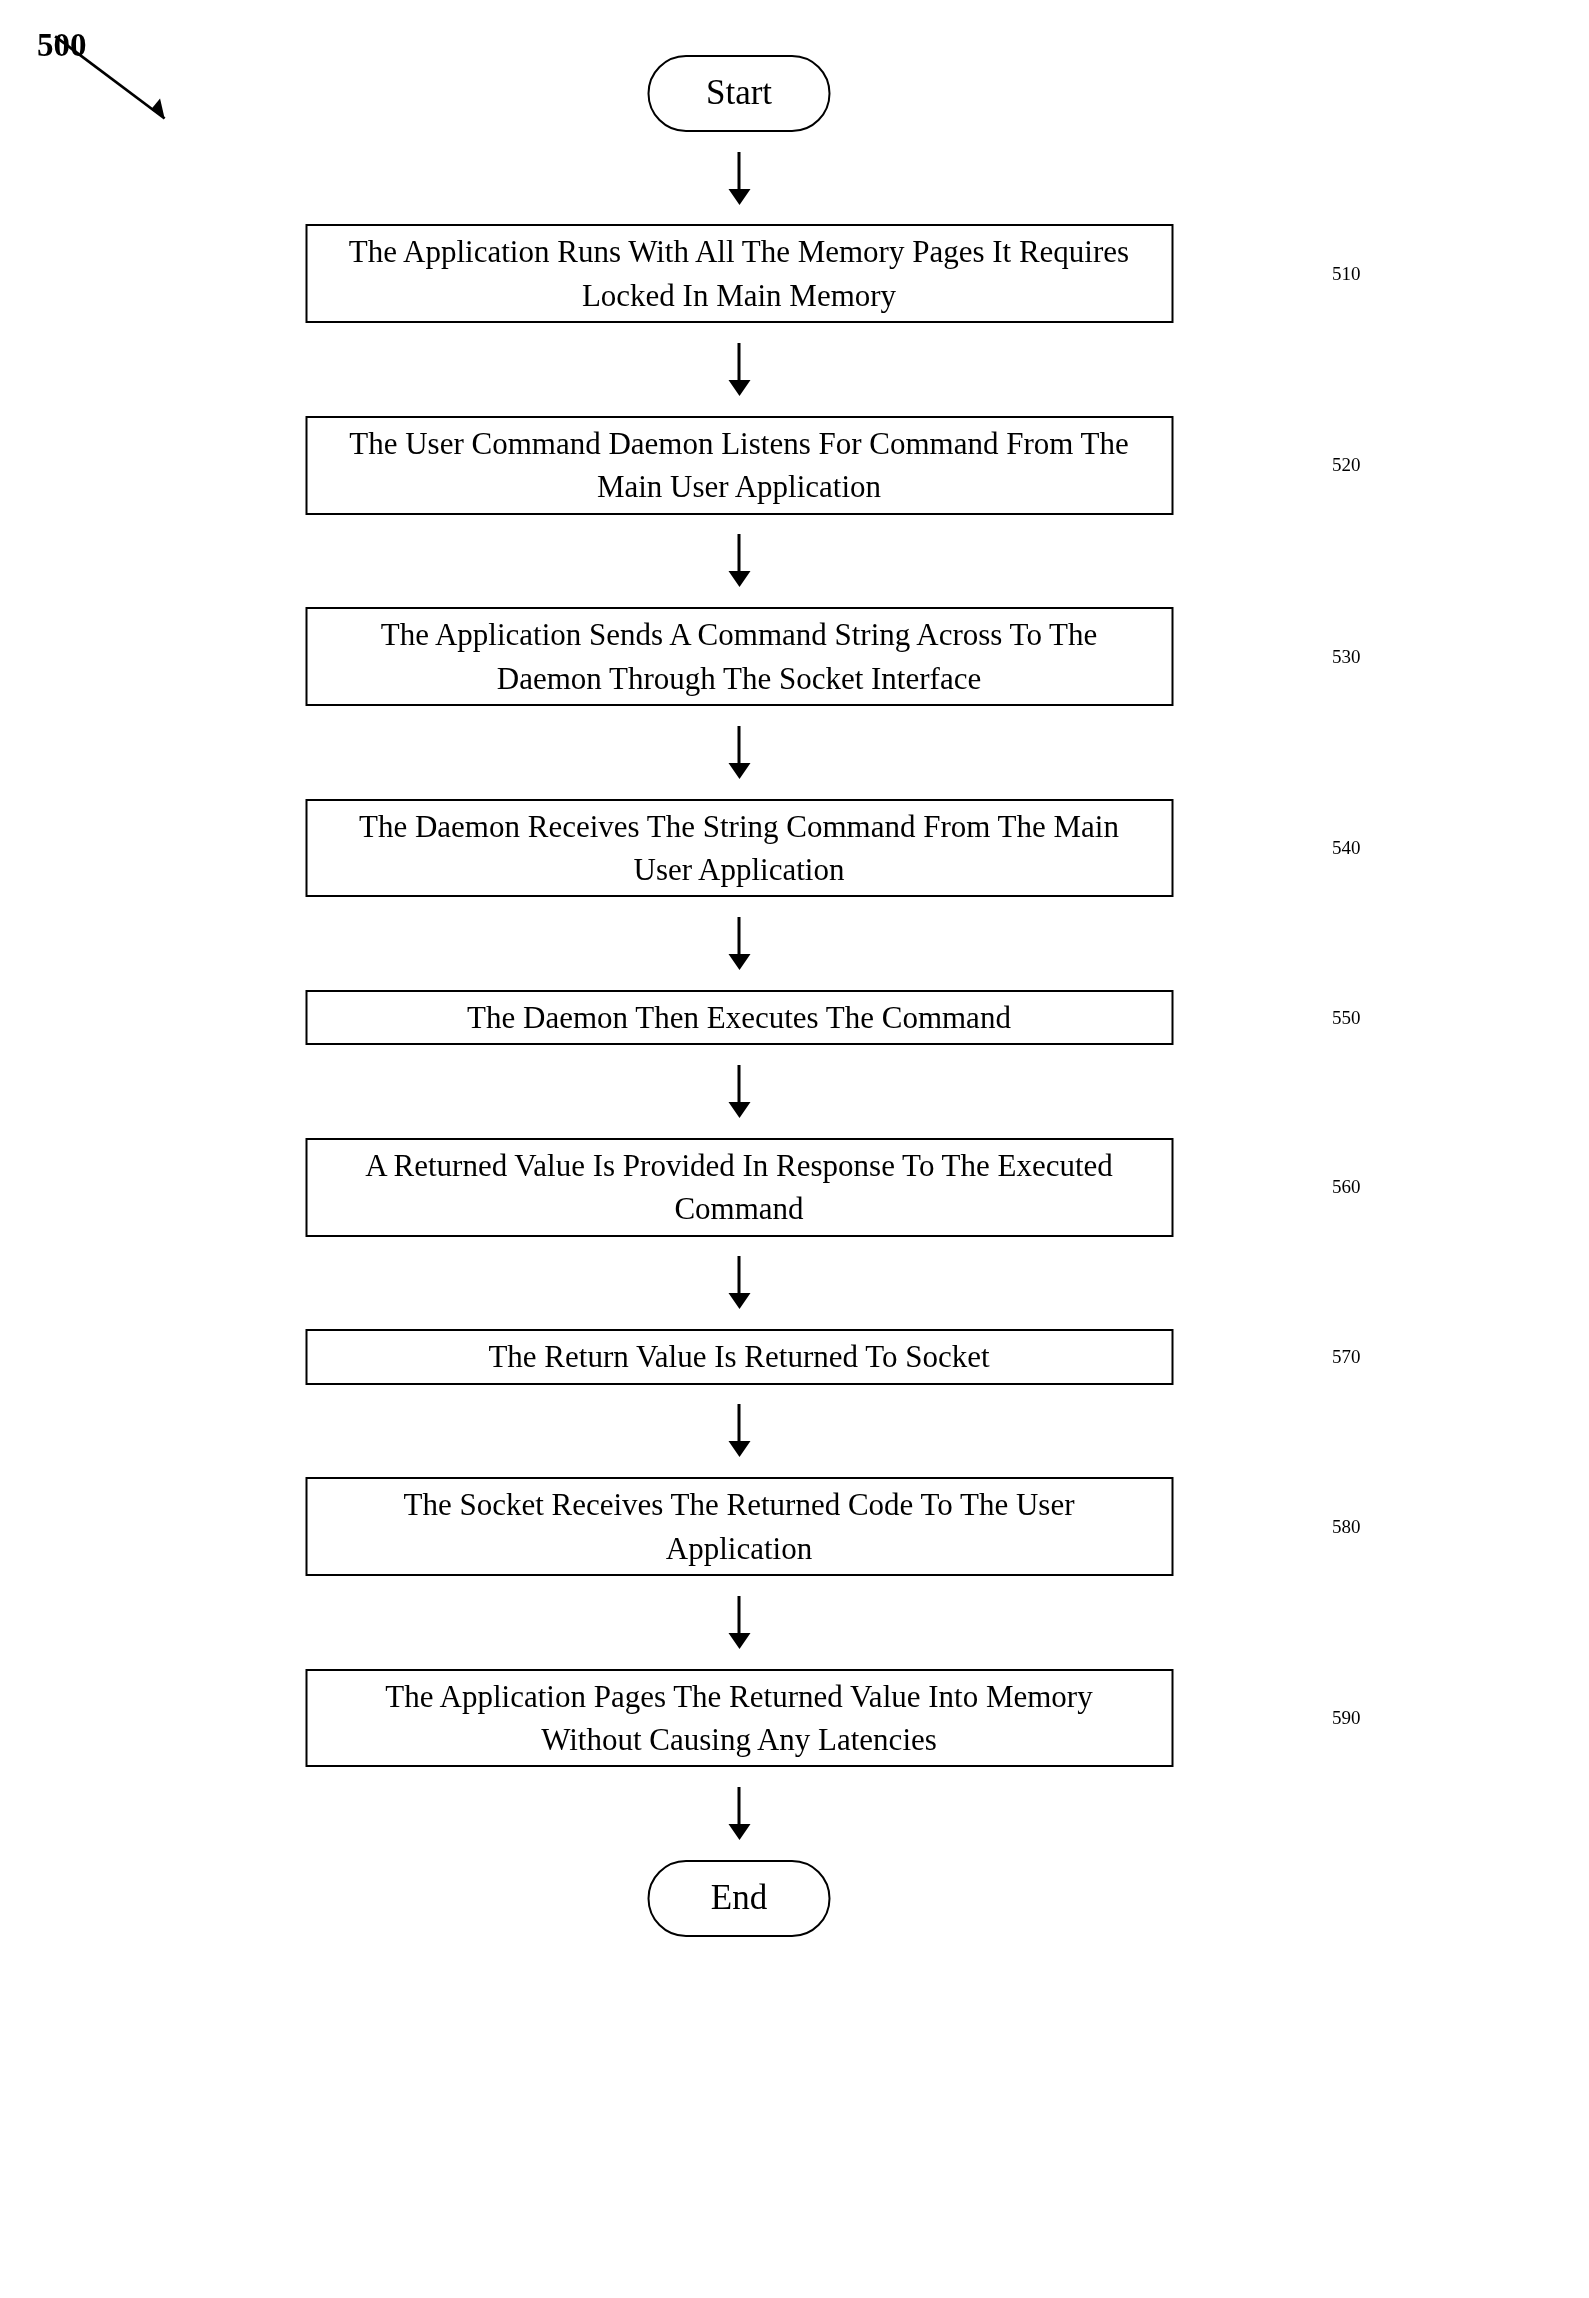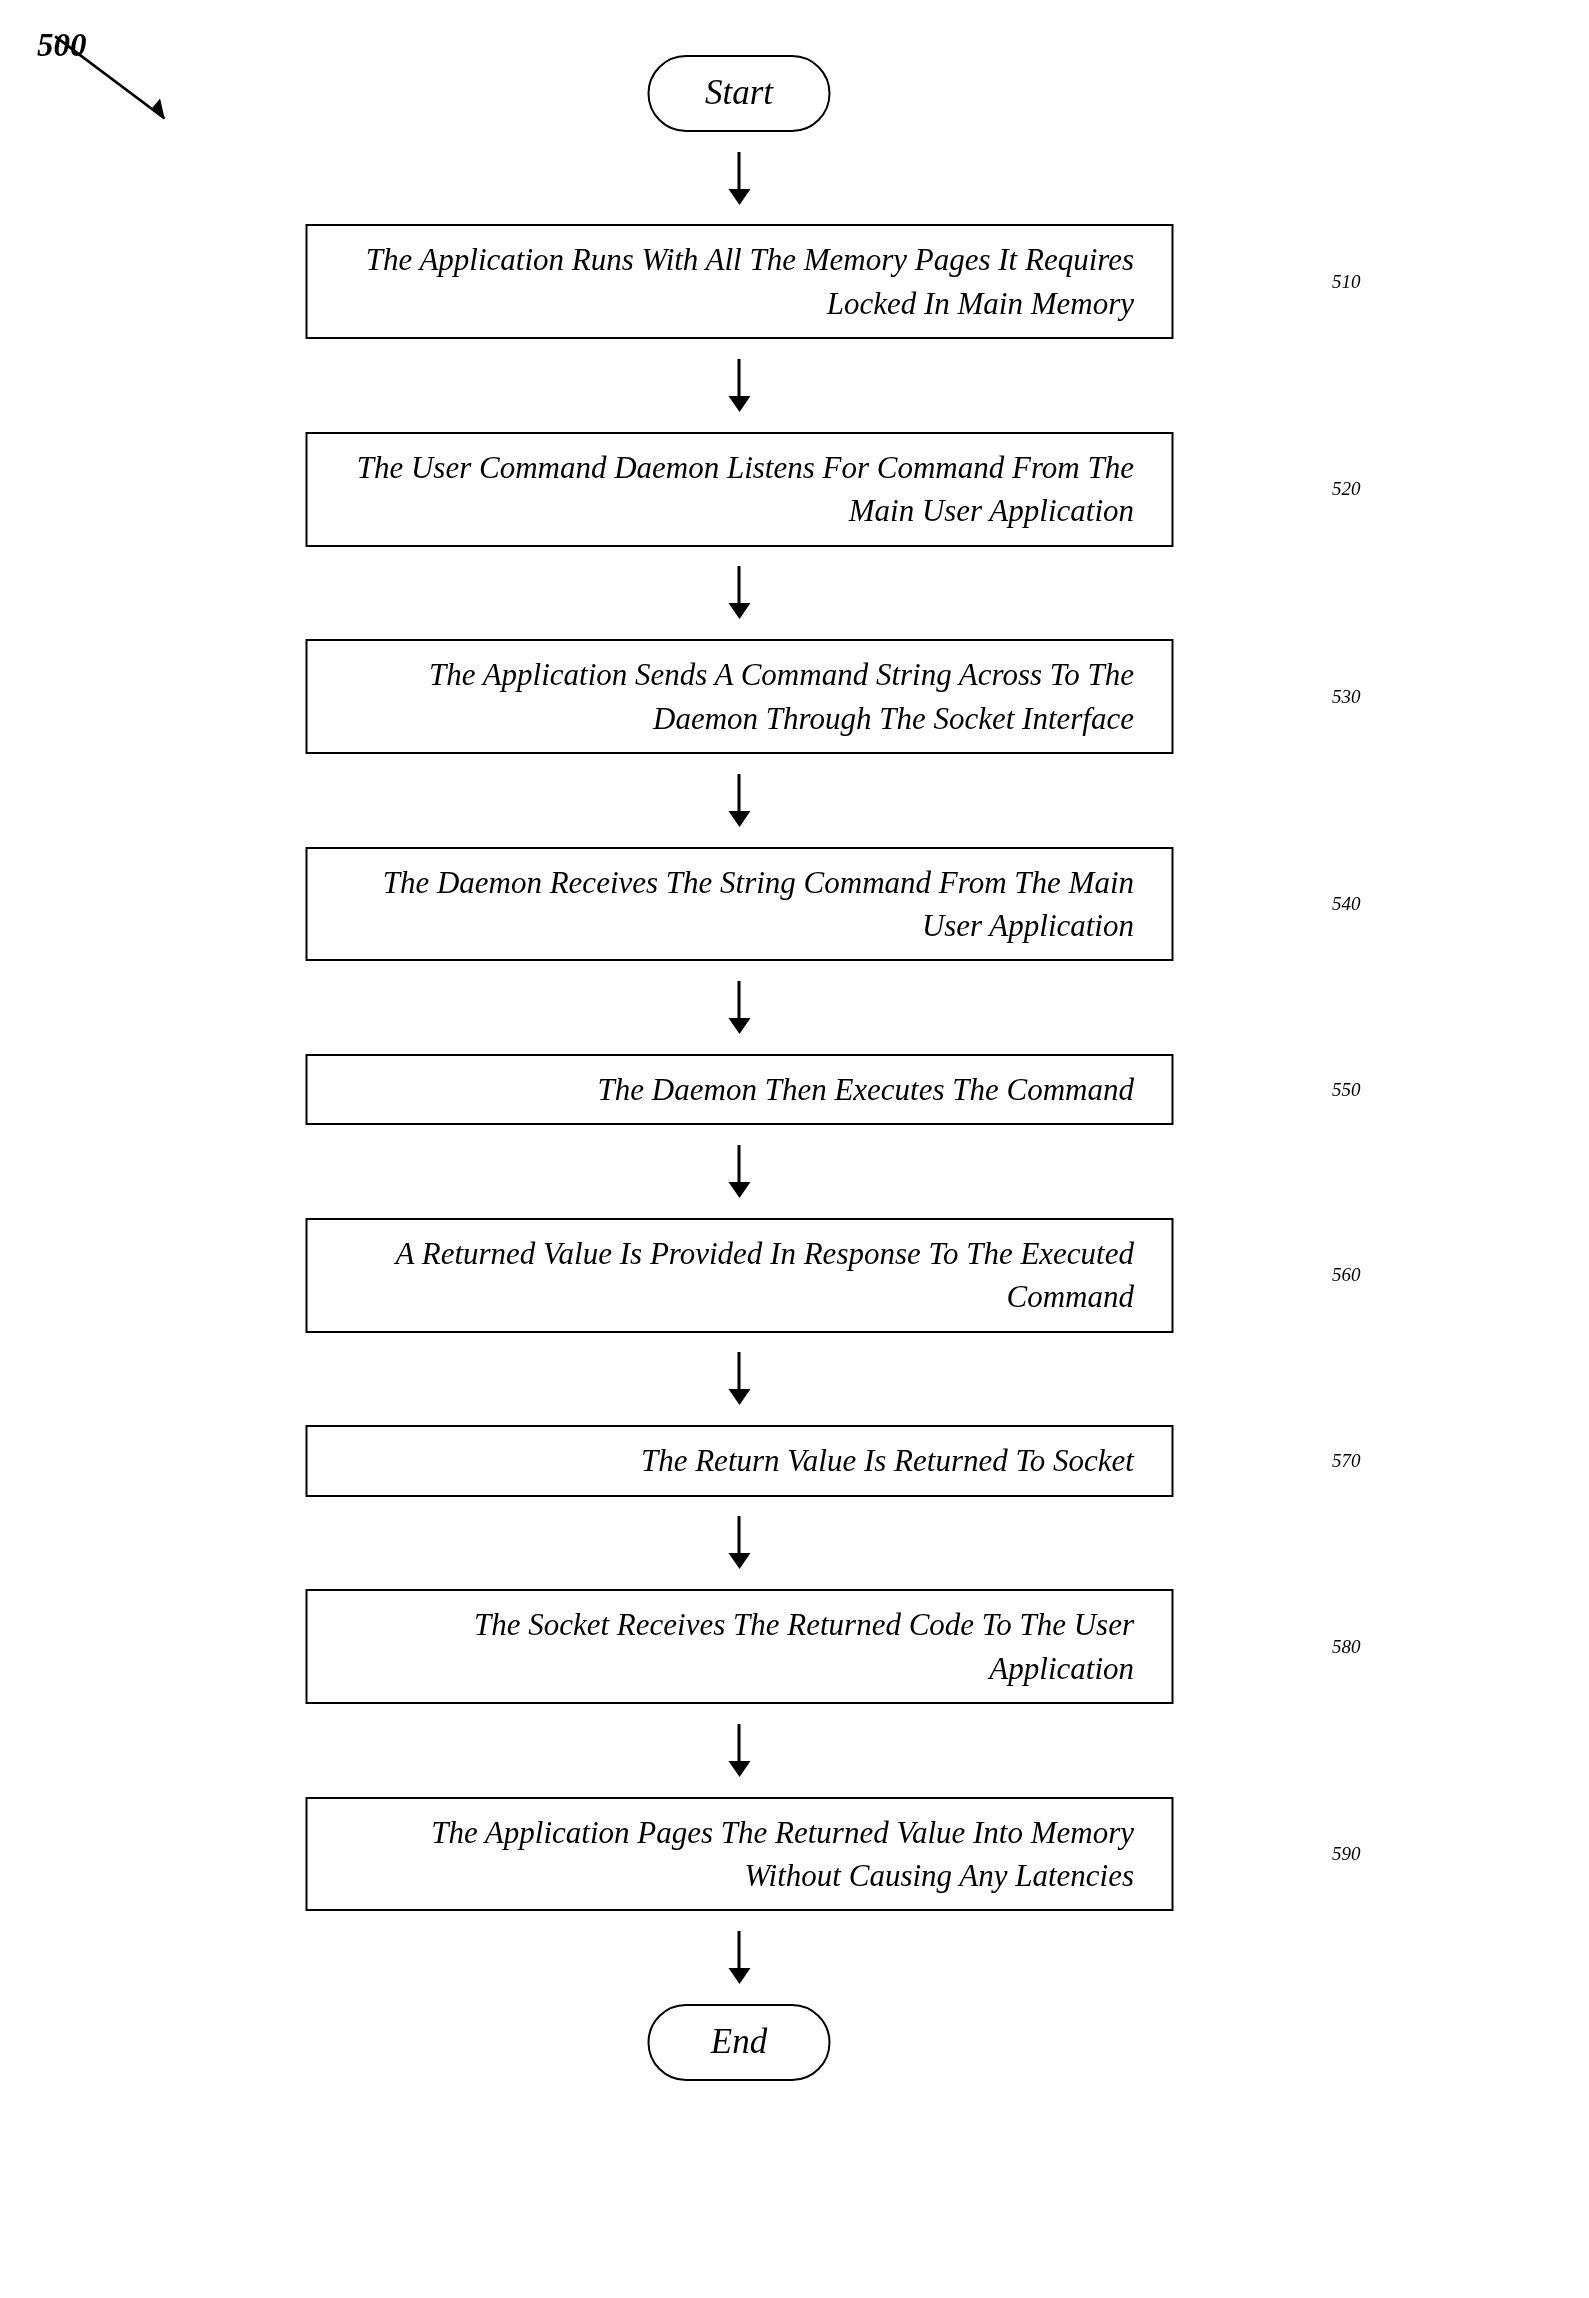--- a/index.html
+++ b/index.html
@@ -8,21 +8,20 @@
       font-family: 'Times New Roman', Times, serif;
       width: 1590px;
       min-height: 2298px;
       position: relative;
     }
     .page {
       position: relative;
       width: 1478px;
       min-height: 2298px;
       background: #fff;
-      font-style: italic;
     }
     .figure-label {
       position: absolute;
       top: 27.4px;
       left: 37px;
       font-size: 33px;
       font-weight: bold;
     }
     .diagram-container {
       position: absolute;
@@ -53,24 +52,24 @@
       border: 2.7px solid #000;
       border-radius: 46px;
       padding: 16.4px 55px;
       font-size: 35px;
       background: #fff;
       text-align: center;
       min-width: 183px;
     }
     .rect {
       border: 2.7px solid #000;
-      padding: 12px 37px;
+      padding: 4px 37px;
       font-size: 31px;
       background: #fff;
-      text-align: right;
+      text-align: center;
       width: 868px;
       line-height: 1.4;
     }
     .arrow-down {
       display: flex;
       flex-direction: column;
       align-items: center;
       margin: 1.8px 0;
     }
     .arrow-line {

